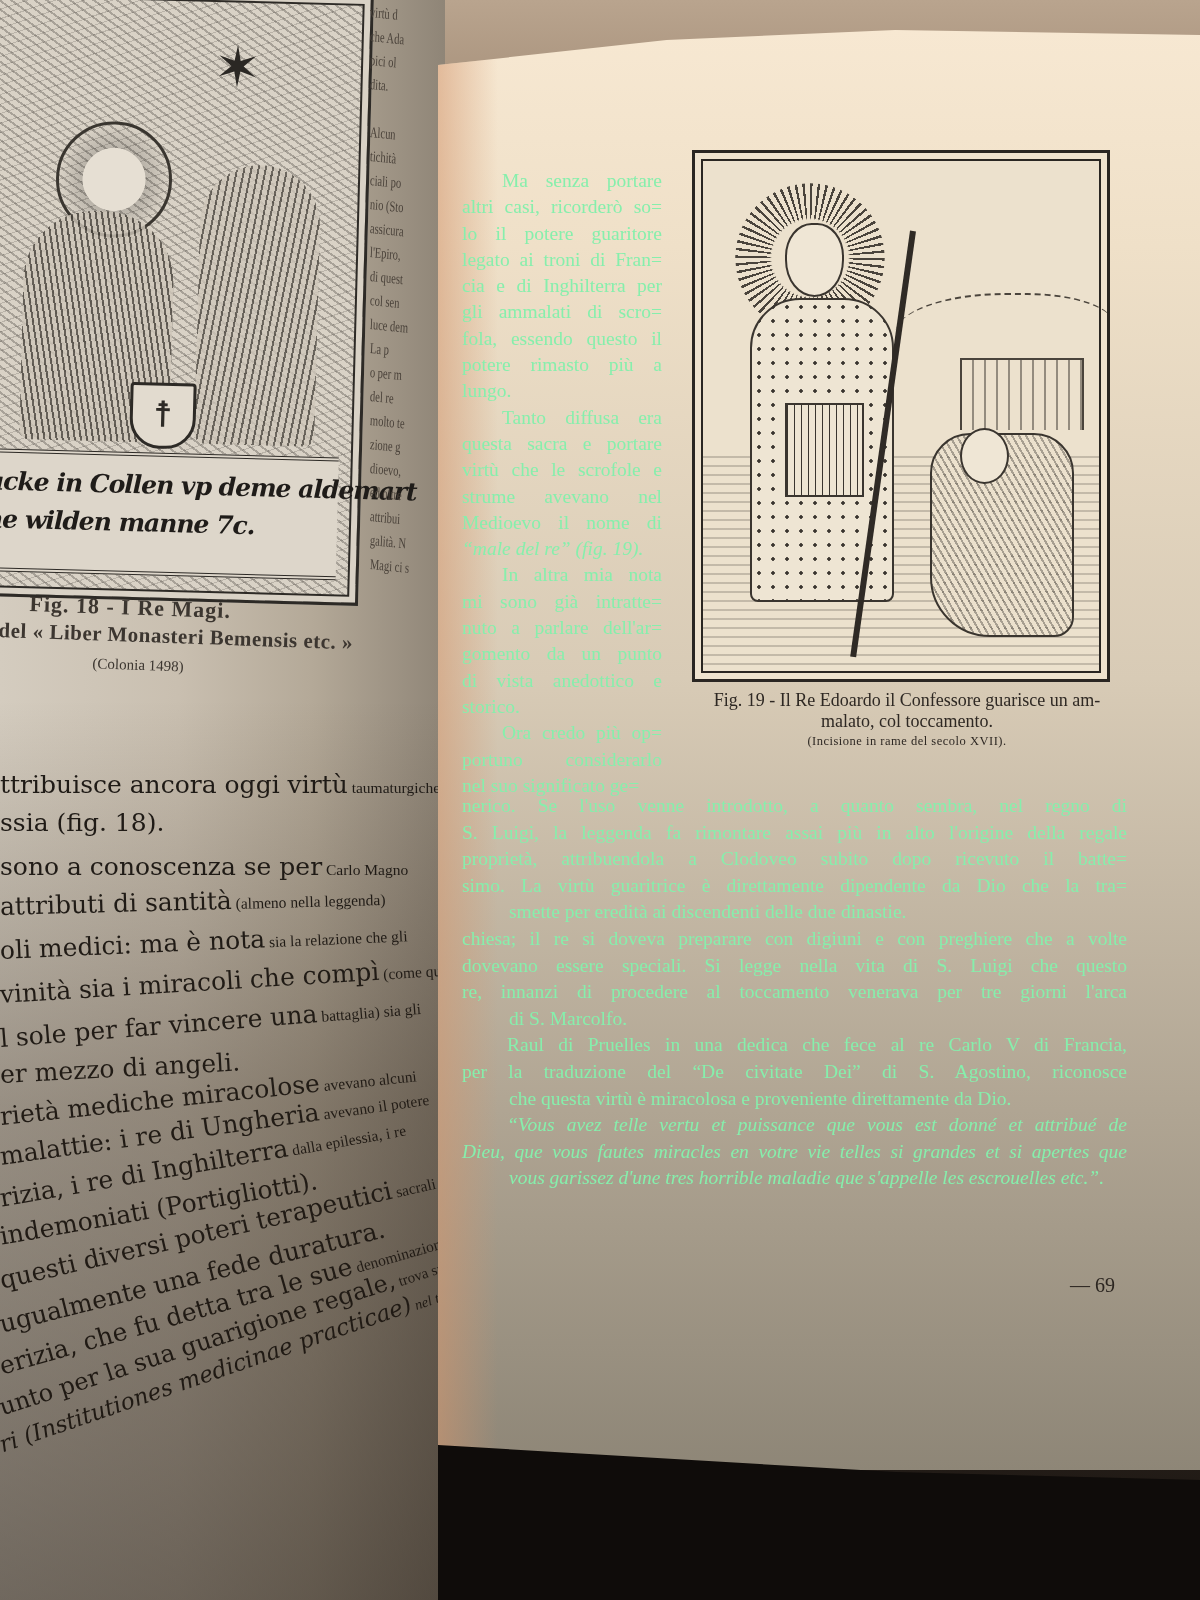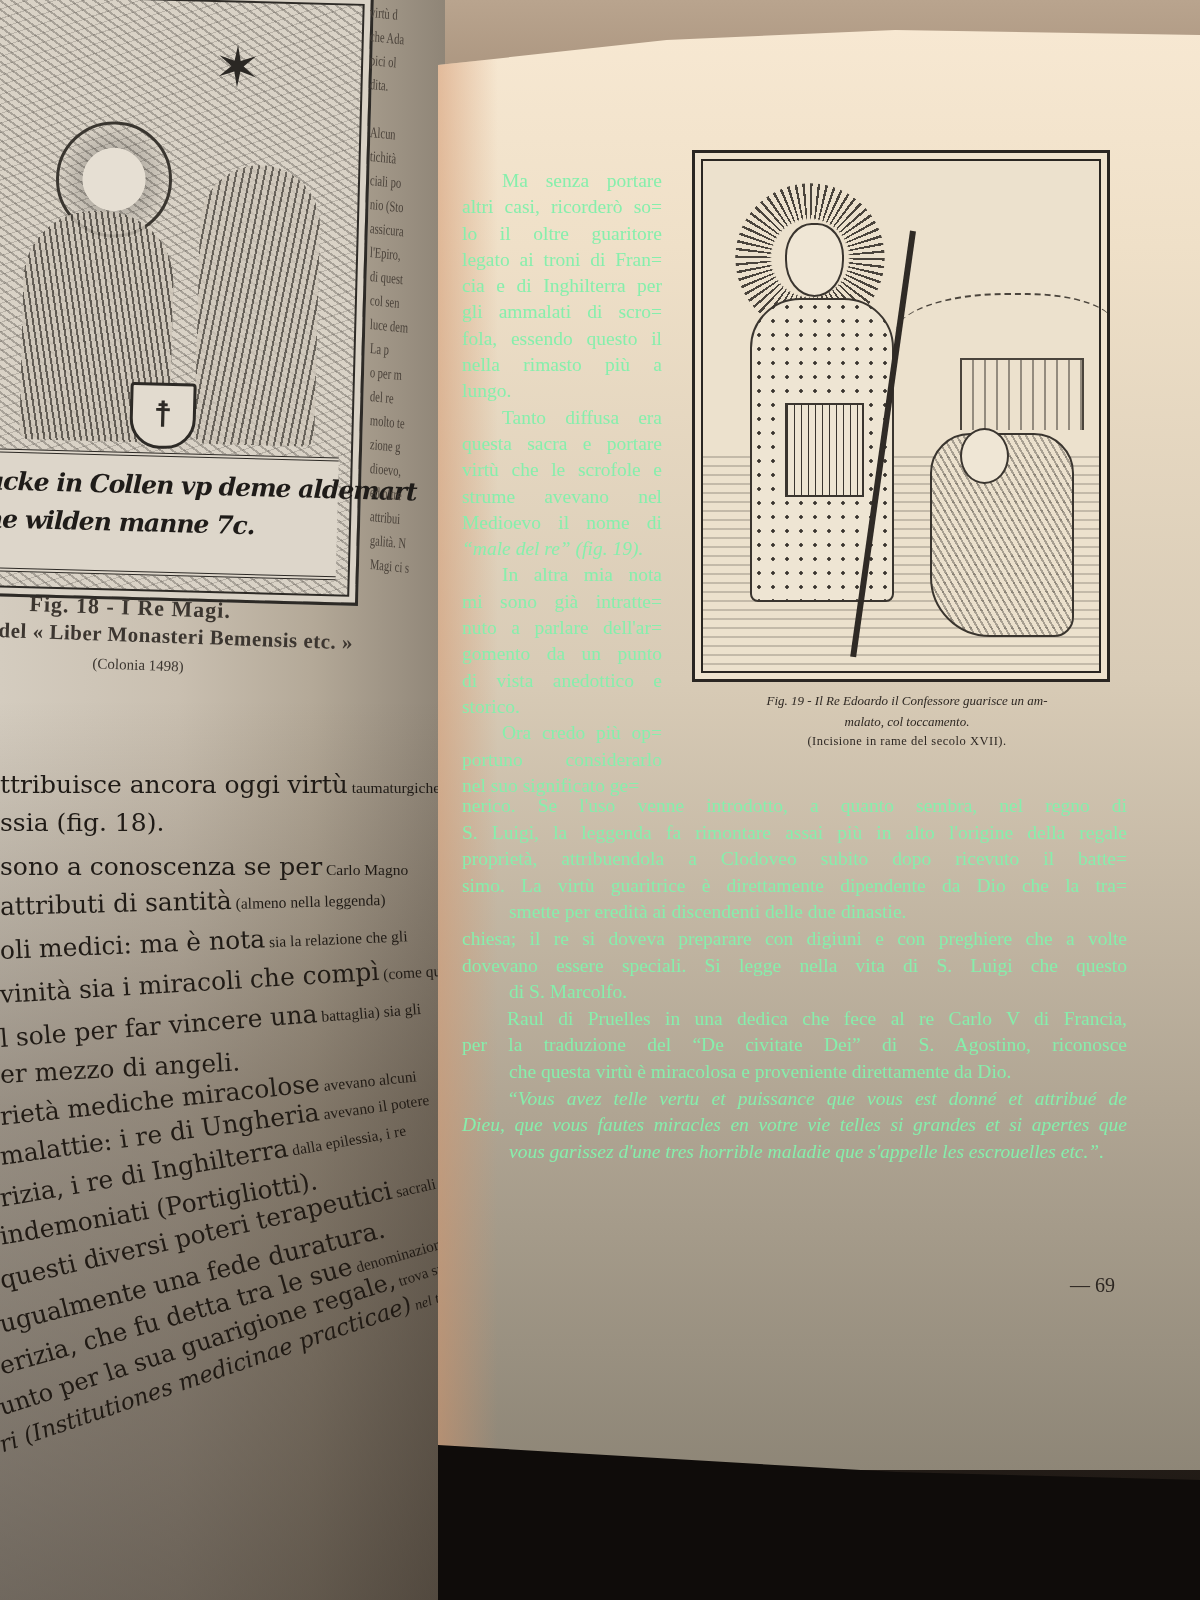--- a/index.html
+++ b/index.html
@@ -172,21 +172,21 @@
     background: repeating-linear-gradient(60deg, rgba(40,36,32,.35) 0 2px, #ece1cd 2px 6px);
   }
   .fig19-frame .sick-head {
     position:absolute; left:265px; top:275px; width:45px; height:52px; border-radius:50%;
     border:2px solid #3a352f; background:#efe6d5;
   }
   .fig19-caption {
     position:absolute; left:692px; top:690px; width:430px; text-align:center;
     font-family:"Liberation Serif", serif; color:#2e2823;
   }
-  .fig19-caption .c1 { font-size:13px; line-height:21px;font-style:italic; }
+  .fig19-caption .c1 { font-size:18px; line-height:21px; }
   .fig19-caption .c2 { font-size:12.5px; line-height:18px; letter-spacing:.5px; }
 
   .wide-col {
     position:absolute; left:462px; top:793px; width:665px;
   }
   .wide-col .ln {
     height:26.6px; line-height:26.6px; white-space:nowrap;
     text-align:justify; text-align-last:justify;
   }
   .wide-col .ln.last { text-align-last:left;margin-left:47px; }
@@ -267,26 +267,26 @@
     <div class="left-line it" style="top:662px;font-size:23px;transform:rotate(-19deg);"><span>ri (Institutiones medicinae practicae)</span><span class="small"> nel testo</span></div>
   </div>
 </div>
 
 <div class="right-page"></div>
 <div class="book-bottom-shadow"></div>
 
 <div class="narrow-col rp-text">
   <div class="ln ind">Ma senza portare</div>
   <div class="ln">altri casi, ricorderò so=</div>
-  <div class="ln">lo il oltre guaritore</div>
+  <div class="ln">lo il potere guaritore</div>
   <div class="ln">legato ai troni di Fran=</div>
   <div class="ln">cia e di Inghilterra per</div>
   <div class="ln">gli ammalati di scro=</div>
   <div class="ln">fola, essendo questo il</div>
-  <div class="ln">nella rimasto più a</div>
+  <div class="ln">potere rimasto più a</div>
   <div class="ln last">lungo.</div>
   <div class="ln ind">Tanto diffusa era</div>
   <div class="ln">questa sacra e portare</div>
   <div class="ln">virtù che le scrofole e</div>
   <div class="ln">strume avevano nel</div>
   <div class="ln">Medioevo il nome di</div>
   <div class="ln last it">“male del re” (fig. 19).</div>
   <div class="ln ind">In altra mia nota</div>
   <div class="ln">mi sono già intratte=</div>
   <div class="ln">nuto a parlare dell'ar=</div>
@@ -317,20 +317,21 @@
 </div>
 
 <div class="wide-col rp-text">
   <div class="ln">nerico. Se l'uso venne introdotto, a quanto sembra, nel regno di</div>
   <div class="ln">S. Luigi, la leggenda fa rimontare assai più in alto l'origine della regale</div>
   <div class="ln">proprietà, attribuendola a Clodoveo subito dopo ricevuto il batte=</div>
   <div class="ln">simo. La virtù guaritrice è direttamente dipendente da Dio che la tra=</div>
   <div class="ln last">smette per eredità ai discendenti delle due dinastie.</div>
   <div class="ln">chiesa; il re si doveva preparare con digiuni e con preghiere che a volte</div>
   <div class="ln">dovevano essere speciali. Si legge nella vita di S. Luigi che questo</div>
+  <div class="ln">re, innanzi di procedere al toccamento venerava per tre giorni l'arca</div>
   <div class="ln last">di S. Marcolfo.</div>
   <div class="ln ind">Raul di Pruelles in una dedica che fece al re Carlo V di Francia,</div>
   <div class="ln">per la traduzione del “De civitate Dei” di S. Agostino, riconosce</div>
   <div class="ln last">che questa virtù è miracolosa e proveniente direttamente da Dio.</div>
   <div class="ln ind it">“Vous avez telle vertu et puissance que vous est donné et attribué de</div>
   <div class="ln it">Dieu, que vous fautes miracles en votre vie telles si grandes et si apertes que</div>
   <div class="ln last it">vous garissez d'une tres horrible maladie que s'appelle les escrouelles etc.”.</div>
 </div>
 
 <div class="page-number">— 69</div>

